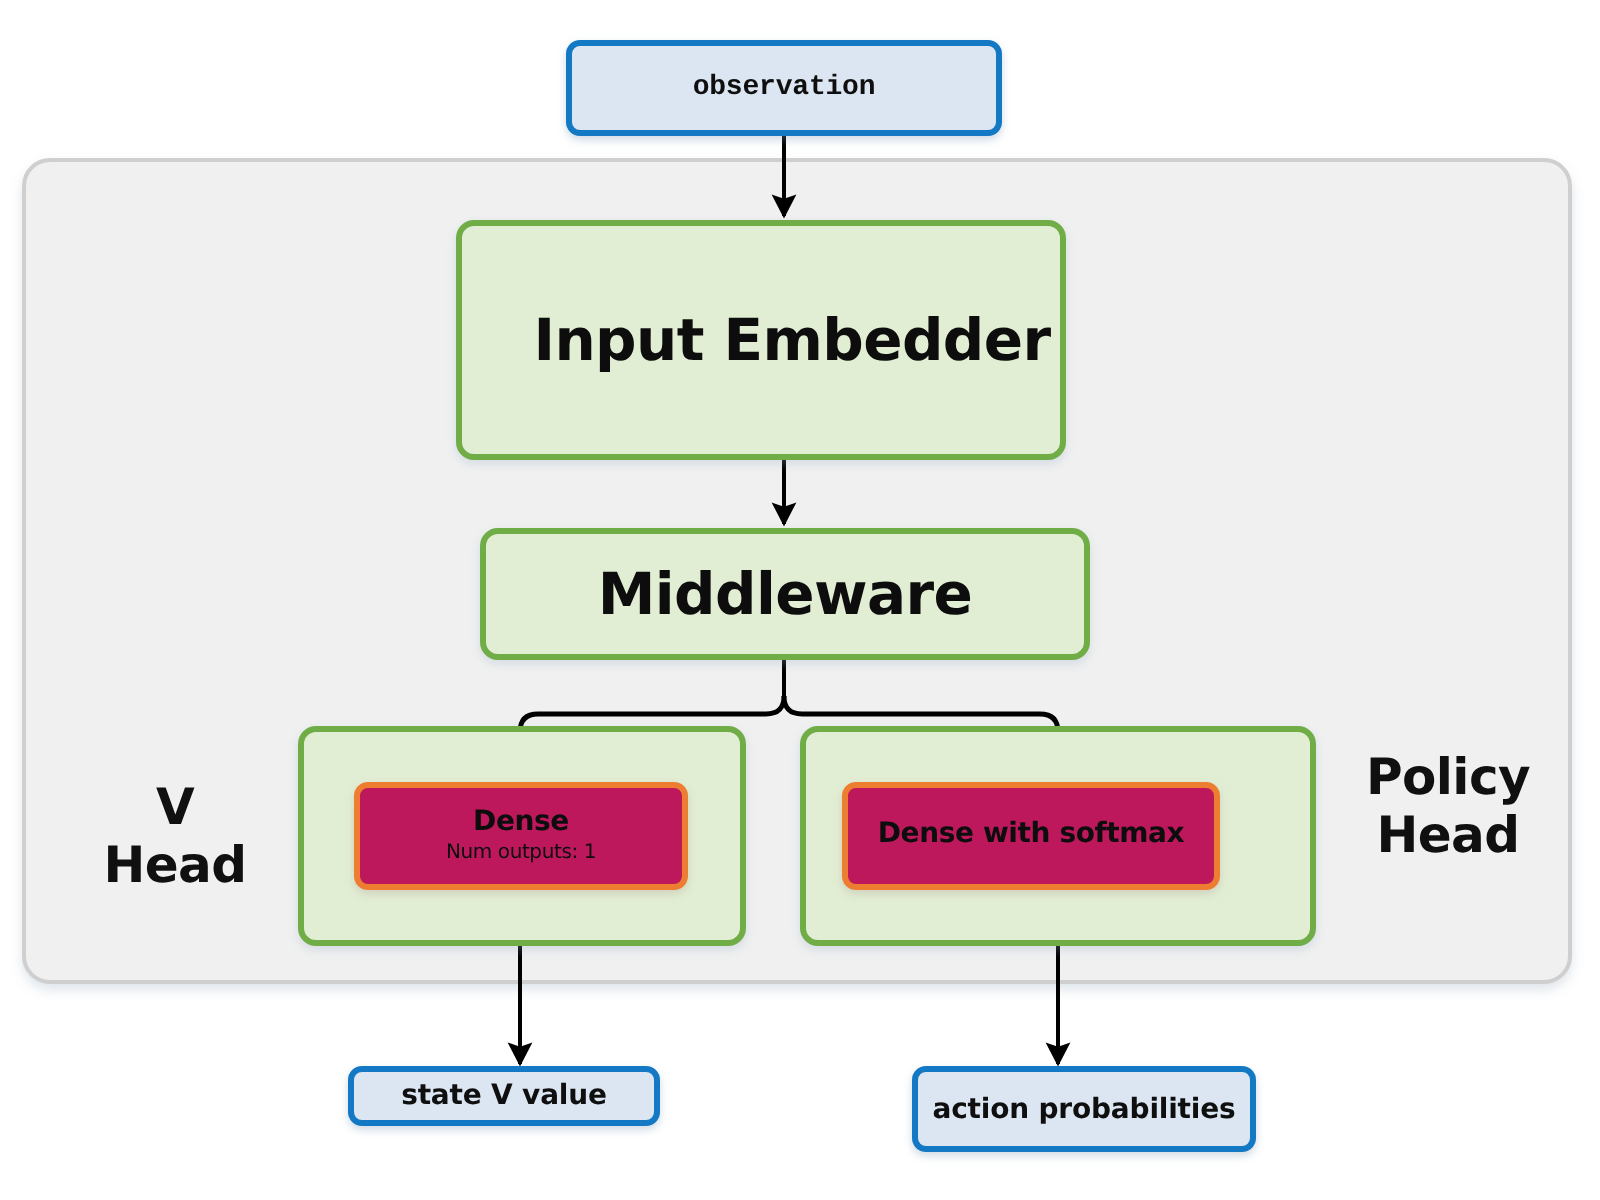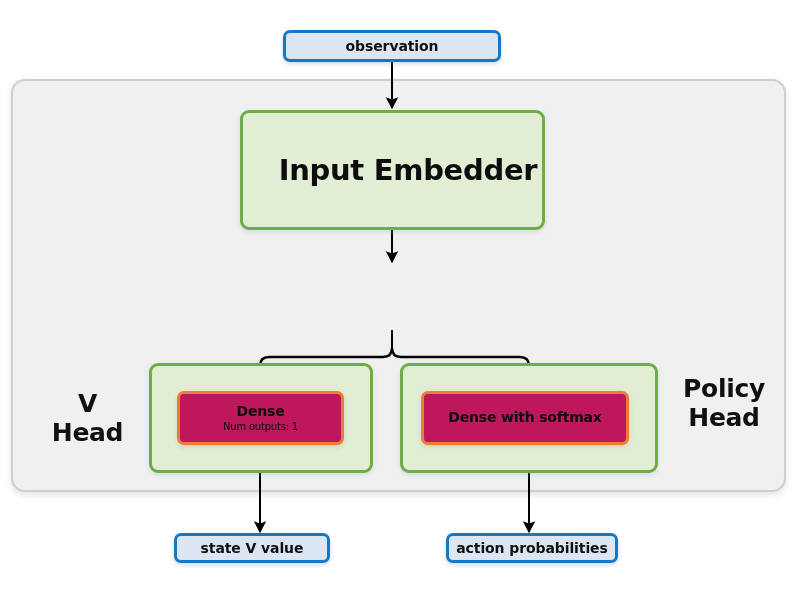--- a/index.html
+++ b/index.html
@@ -163,39 +163,42 @@
 
     <path d="M392,348 Q392,357 383,357 L269,357 Q260,357 260,366 L260,392" stroke="#000000" stroke-width="2.4" fill="none" stroke-linecap="butt" marker-end="url(#arrowhead)"></path>
 
     <path d="M392,348 Q392,357 401,357 L520,357 Q529,357 529,366 L529,392" stroke="#000000" stroke-width="2.4" fill="none" stroke-linecap="butt" marker-end="url(#arrowhead)"></path>
 
     <path d="M260,444 L260,532" stroke="#000000" stroke-width="2" fill="none" marker-end="url(#arrowhead)"></path>
 
     <path d="M529,444 L529,532" stroke="#000000" stroke-width="2" fill="none" marker-end="url(#arrowhead)"></path>
   </svg>
 
-  <div class="node io-node" style="left:283px; top:30px; width:218px; height:32px;">
+  <div class="node io-node" style="left:283px; top:20px; width:218px; height:48px;font-family:Liberation Mono, monospace;">
     <span class="lbl">observation</span>
   </div>
 
-  <div class="node green-node" style="left:240px; top:110px; width:305px; height:120px;padding-left:31px;">
+  <div class="node green-node" style="left:228px; top:110px; width:305px; height:120px;padding-left:31px;">
     <span class="lbl">Input Embedder</span>
   </div>
 
+  <div class="node green-node" style="left:240px; top:264px; width:305px; height:66px;">
+    <span class="lbl">Middleware</span>
+  </div>
 
   <div class="node orange-node" style="left:177px; top:391px; width:167px; height:54px;">
     <span class="title">Dense</span>
     <span class="sub">Num outputs: 1</span>
   </div>
 
-  <div class="node orange-node" style="left:421px; top:391px; width:208px; height:54px;">
+  <div class="node orange-node" style="left:421px; top:391px; width:189px; height:54px;">
     <span class="title">Dense with softmax</span>
   </div>
 
   <div class="node io-node" style="left:174px; top:533px; width:156px; height:30px;">
     <span class="lbl">state V value</span>
   </div>
 
-  <div class="node io-node" style="left:446px; top:533px; width:172px; height:30px;">
+  <div class="node io-node" style="left:456px; top:533px; width:172px; height:43px;">
     <span class="lbl">action probabilities</span>
   </div>
 
 </div>
 
 </body></html>

